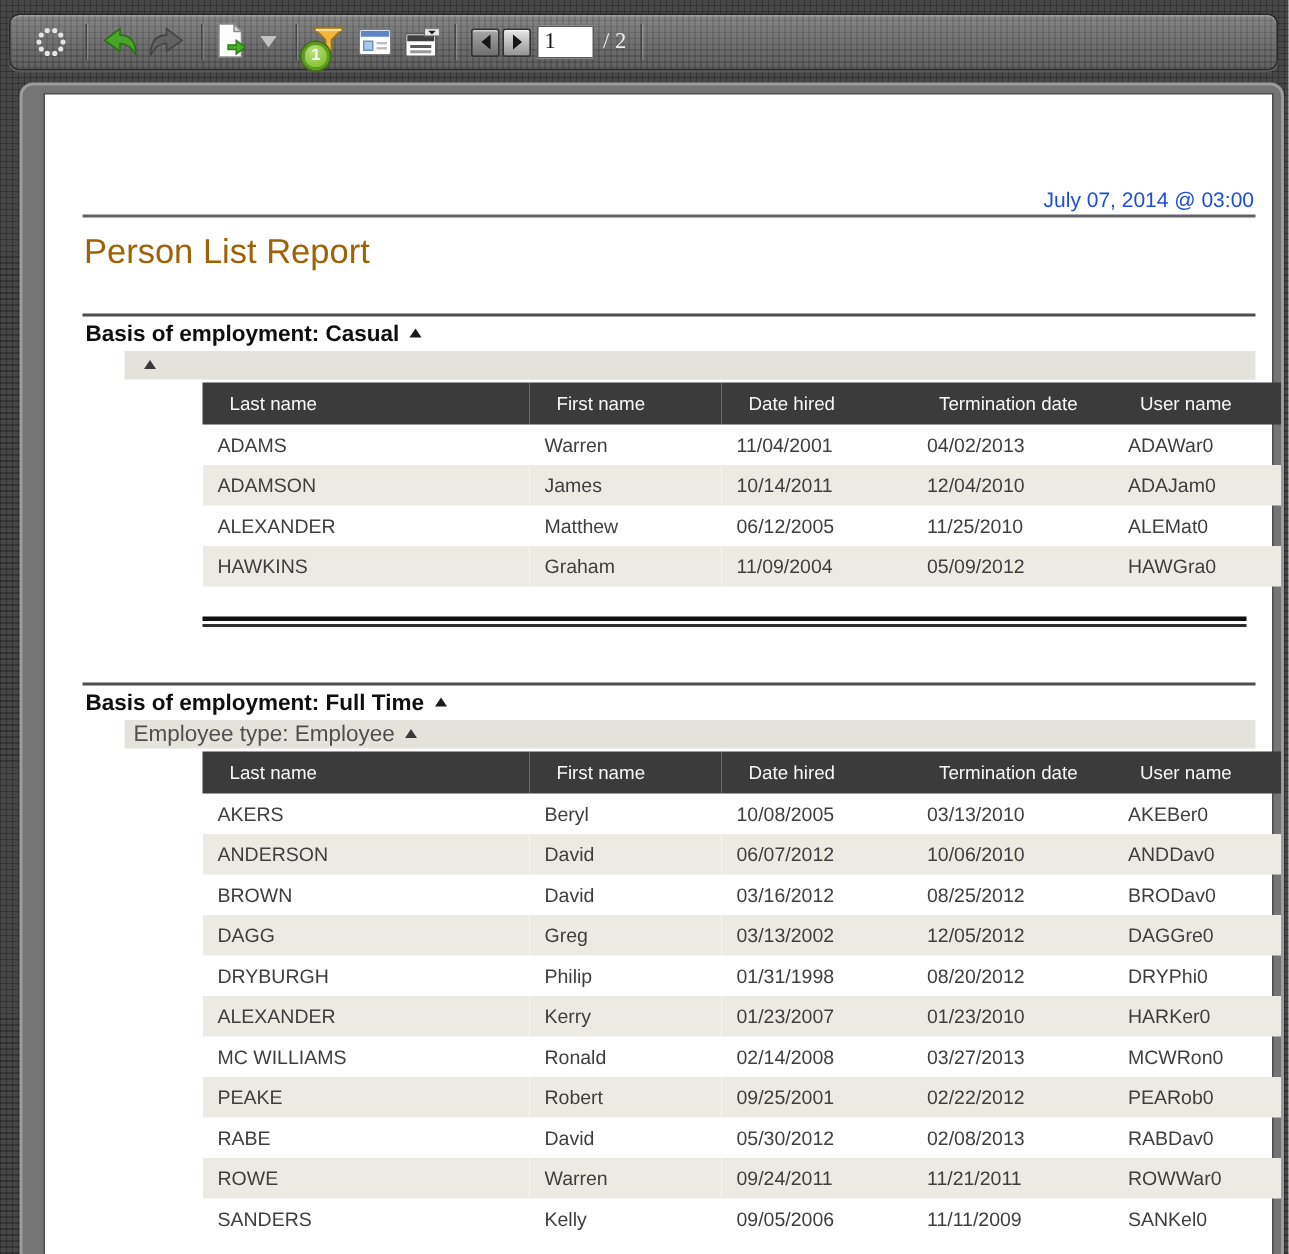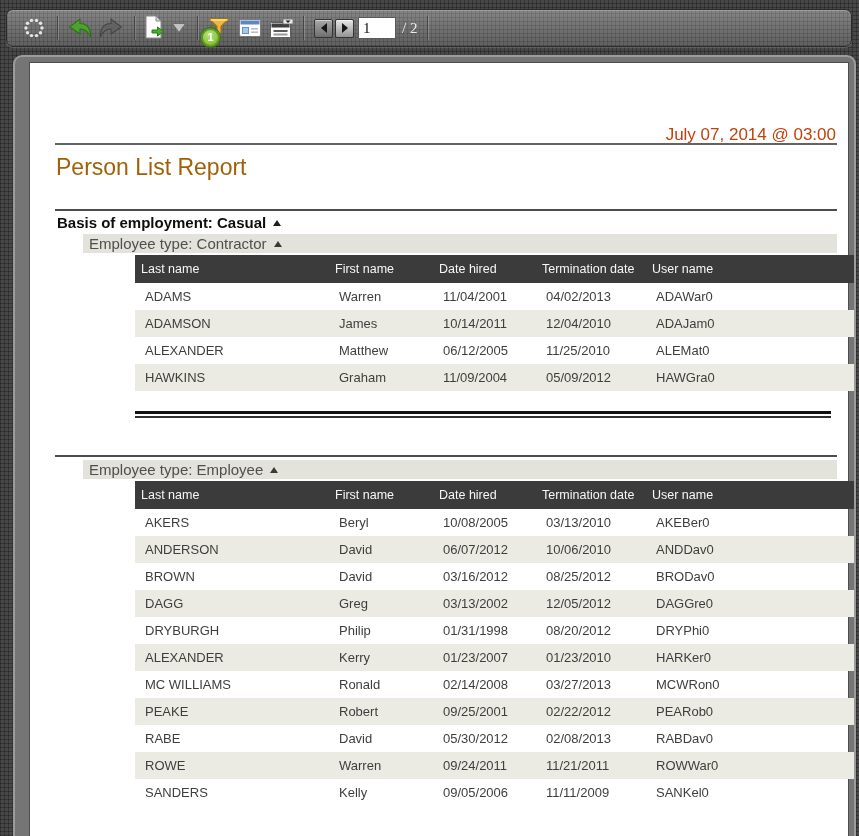--- a/index.html
+++ b/index.html
@@ -42,36 +42,36 @@
   .page-input{width:32px;height:20px;margin-left:4px;border:1px solid #5a5a5a;background:#fff;
     font-family:"Liberation Serif",serif;font-size:15px;color:#111;padding:0 0 0 4px;}
   .page-total{color:#ececec;font-family:"Liberation Serif",serif;font-size:15px;margin-left:6px;}
   
   .viewer{
     position:absolute;left:13px;top:55px;right:3px;bottom:-12px;
     border:2px solid #9c9c9c;border-radius:9px 9px 0 0;
     background:#757575;padding:6px 6px 0 15px;box-sizing:border-box;overflow:hidden;
   }
   .page{width:818px;min-height:820px;background:#fff;box-shadow:0 0 0 1px #4d4d4d;padding-top:62px;box-sizing:border-box;}
-  .ts{font-size:17px;color:#c2410c;text-align:right;margin-right:12px;height:16px;}
+  .ts{font-size:14px;color:#1d4ed8;text-align:right;margin-right:12px;height:16px;}
   .hdr-rule{border-top:2px solid #636363;margin:2px 11px 0 25px;height:0;}
   .title{font-size:23px;color:#a16207;margin:9px 0 0 26px;}
   
   #groups{margin-top:28px;}
   .group + .group{margin-top:37px;}
   .rule{border-top:2px solid #4d4d4d;margin:0 11px 0 25px;height:0;}
   .basis{font-size:15px;font-weight:bold;color:#0e0e0e;margin:3px 0 0 27px;cursor:pointer;}
   .strip{margin:3px 0 0 53px;width:754px;box-sizing:border-box;background:#e3e3dc;color:#4f4f4f;
     font-size:15px;height:19px;line-height:19px;padding-left:6px;cursor:pointer;}
   .tri-collapse{display:inline-block;width:0;height:0;border-left:4px solid transparent;
     border-right:4px solid transparent;border-bottom:6px solid #1c1c1c;margin-left:7px;vertical-align:2px;}
   .strip .tri-collapse{border-bottom-color:#3a3a3a;}
   table.person{border-collapse:collapse;table-layout:fixed;width:687px;margin:2px 0 0 105px;}
   table.person th{background:#3b3b3b;color:#f7f7f7;font-weight:normal;font-size:12.5px;
-    text-align:left;height:28px;line-height:13px;padding:0 6px;vertical-align:middle;}
+    text-align:left;height:28px;line-height:13px;padding:0 18px;vertical-align:middle;}
   table.person td{font-size:13px;color:#3e3e3e;height:27px;padding:0 10px;vertical-align:middle;
     white-space:nowrap;overflow:hidden;}
   table.person tbody tr:nth-child(even){background:#ebebe3;}
   .c0{width:182px;}.c1{width:92px;}.c2{width:91px;}.c3{width:98px;}.c4{width:224px;}
   .dbl{width:696px;margin:20px 0 0 105px;height:2px;background:#fff;
     border-top:3px solid #101010;border-bottom:2px solid #2e2e2e;}
 </style>
 </head>
 <body>
 
@@ -162,21 +162,21 @@
     <div class="ts">July 07, 2014 @ 03:00</div>
     <div class="hdr-rule"></div>
     <div class="title">Person List Report</div>
     <div id="groups">
   <section class="group">
     <div class="rule"></div>
     <div class="basis">
       <span>Basis of employment: Casual</span><span class="tri-collapse"></span>
     </div>
     <div class="strip">
-      <span>Employee type: Contractor</span><span class="tri-collapse"></span>
+      <span class="tri-collapse"></span>
     </div>
     <table class="person">
       <thead>
               <tr>
                 <th class="c0">Last name</th>
                 <th class="c1">First name</th>
                 <th class="c2">Date hired</th>
                 <th class="c3">Termination date</th>
                 <th class="c4">User name</th>
               </tr>
@@ -210,20 +210,23 @@
                 <td class="c3">05/09/2012</td>
                 <td class="c4">HAWGra0</td>
               </tr>
             </tbody>
     </table>
     <div class="dbl"></div>
   </section>
 
   <section class="group">
     <div class="rule"></div>
+    <div class="basis">
+      <span>Basis of employment: Full Time</span><span class="tri-collapse"></span>
+    </div>
     <div class="strip">
       <span>Employee type: Employee</span><span class="tri-collapse"></span>
     </div>
     <table class="person">
       <thead>
               <tr>
                 <th class="c0">Last name</th>
                 <th class="c1">First name</th>
                 <th class="c2">Date hired</th>
                 <th class="c3">Termination date</th>

